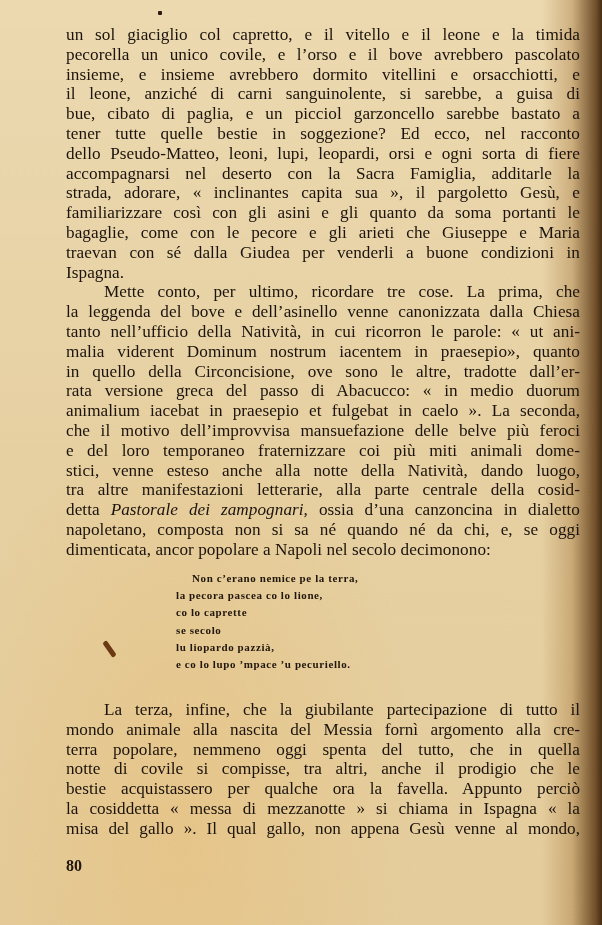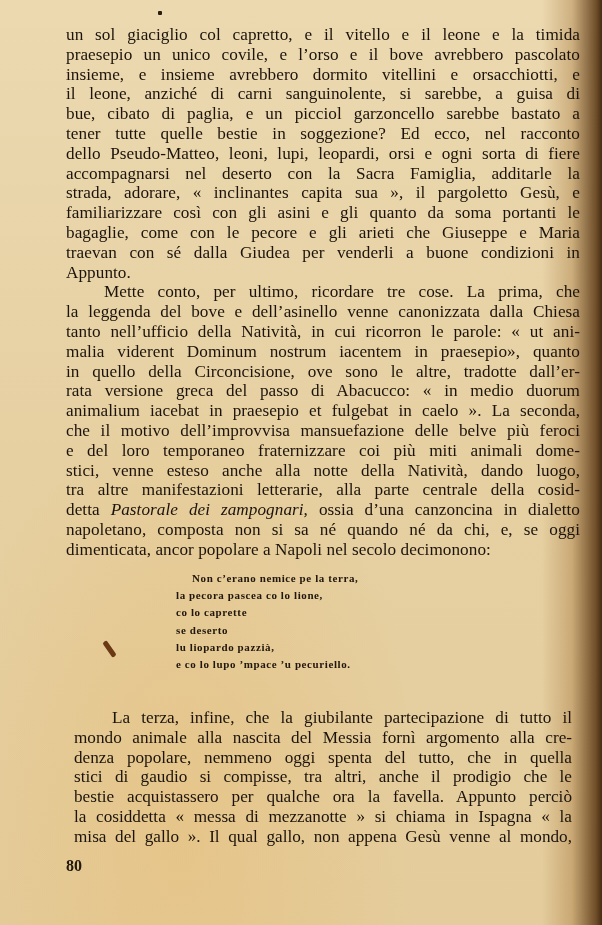--- a/index.html
+++ b/index.html
@@ -40,32 +40,32 @@
 </style>
 </head>
 <body>
 
 <div class="page">
   <div class="top-mark"></div>
 
   <div class="prose">
     <p>
       <span class="line" style="white-space: normal; text-align-last: justify;">un sol giaciglio col capretto, e il vitello e il leone e la timida</span>
-      <span class="line" style="white-space: normal; text-align-last: justify;">praesepio un unico covile, e l’orso e il bove avrebbero pascolato</span>
+      <span class="line" style="white-space: normal; text-align-last: justify;">pecorella un unico covile, e l’orso e il bove avrebbero pascolato</span>
       <span class="line" style="white-space: normal; text-align-last: justify;">insieme, e insieme avrebbero dormito vitellini e orsacchiotti, e</span>
       <span class="line" style="white-space: normal; text-align-last: justify;">il leone, anziché di carni sanguinolente, si sarebbe, a guisa di</span>
       <span class="line" style="white-space: normal; text-align-last: justify;">bue, cibato di paglia, e un picciol garzoncello sarebbe bastato a</span>
       <span class="line" style="white-space: normal; text-align-last: justify;">tener tutte quelle bestie in soggezione? Ed ecco, nel racconto</span>
       <span class="line" style="white-space: normal; text-align-last: justify;">dello Pseudo-Matteo, leoni, lupi, leopardi, orsi e ogni sorta di fiere</span>
       <span class="line" style="white-space: normal; text-align-last: justify;">accompagnarsi nel deserto con la Sacra Famiglia, additarle la</span>
       <span class="line" style="white-space: normal; text-align-last: justify;">strada, adorare, « inclinantes capita sua », il pargoletto Gesù, e</span>
       <span class="line" style="white-space: normal; text-align-last: justify;">familiarizzare così con gli asini e gli quanto da soma portanti le</span>
       <span class="line" style="white-space: normal; text-align-last: justify;">bagaglie, come con le pecore e gli arieti che Giuseppe e Maria</span>
       <span class="line" style="white-space: normal; text-align-last: justify;">traevan con sé dalla Giudea per venderli a buone condizioni in</span>
-      <span class="line last">Appunto.</span>
+      <span class="line last">Ispagna.</span>
     </p>
     <p>
       <span class="line" style="padding-left: 38px; white-space: normal; text-align-last: justify;">Mette conto, per ultimo, ricordare tre cose. La prima, che</span>
       <span class="line" style="white-space: normal; text-align-last: justify;">la leggenda del bove e dell’asinello venne canonizzata dalla Chiesa</span>
       <span class="line" style="white-space: normal; text-align-last: justify;">tanto nell’ufficio della Natività, in cui ricorron le parole: « ut ani-</span>
       <span class="line" style="white-space: normal; text-align-last: justify;">malia viderent Dominum nostrum iacentem in praesepio», quanto</span>
       <span class="line" style="white-space: normal; text-align-last: justify;">in quello della Circoncisione, ove sono le altre, tradotte dall’er-</span>
       <span class="line" style="white-space: normal; text-align-last: justify;">rata versione greca del passo di Abacucco: « in medio duorum</span>
       <span class="line" style="white-space: normal; text-align-last: justify;">animalium iacebat in praesepio et fulgebat in caelo ». La seconda,</span>
       <span class="line" style="white-space: normal; text-align-last: justify;">che il motivo dell’improvvisa mansuefazione delle belve più feroci</span>
@@ -77,31 +77,31 @@
       <span class="line last">dimenticata, ancor popolare a Napoli nel secolo decimonono:</span>
     </p>
   </div>
 
   <div class="ink-mark"></div>
 
   <div class="verse">
     <span class="vl first">Non c’erano nemice pe la terra,</span>
     <span class="vl">la pecora pascea co lo lione,</span>
     <span class="vl">co lo caprette</span>
-    <span class="vl">se deserto</span>
+    <span class="vl">se secolo</span>
     <span class="vl">lu liopardo pazzià,</span>
     <span class="vl">e co lo lupo ’mpace ’u pecuriello.</span>
   </div>
 
   <div class="prose2">
-    <p style="margin:8px">
+    <p style="margin:0">
       <span class="line" style="padding-left: 38px; white-space: normal; text-align-last: justify;">La terza, infine, che la giubilante partecipazione di tutto il</span>
       <span class="line" style="white-space: normal; text-align-last: justify;">mondo animale alla nascita del Messia fornì argomento alla cre-</span>
-      <span class="line" style="white-space: normal; text-align-last: justify;">denza popolare, nemmeno oggi spenta del tutto, che in quella</span>
-      <span class="line" style="white-space: normal; text-align-last: justify;">stici di gaudio si compisse, tra altri, anche il prodigio che le</span>
+      <span class="line" style="white-space: normal; text-align-last: justify;">terra popolare, nemmeno oggi spenta del tutto, che in quella</span>
+      <span class="line" style="white-space: normal; text-align-last: justify;">notte di covile si compisse, tra altri, anche il prodigio che le</span>
       <span class="line" style="white-space: normal; text-align-last: justify;">bestie acquistassero per qualche ora la favella. Appunto perciò</span>
       <span class="line" style="white-space: normal; text-align-last: justify;">la cosiddetta « messa di mezzanotte » si chiama in Ispagna « la</span>
       <span class="line" style="white-space: normal; text-align-last: justify;">misa del gallo ». Il qual gallo, non appena Gesù venne al mondo,</span>
     </p>
   </div>
 
   <div class="page-number">80</div>
 </div>
 
 </body></html>

